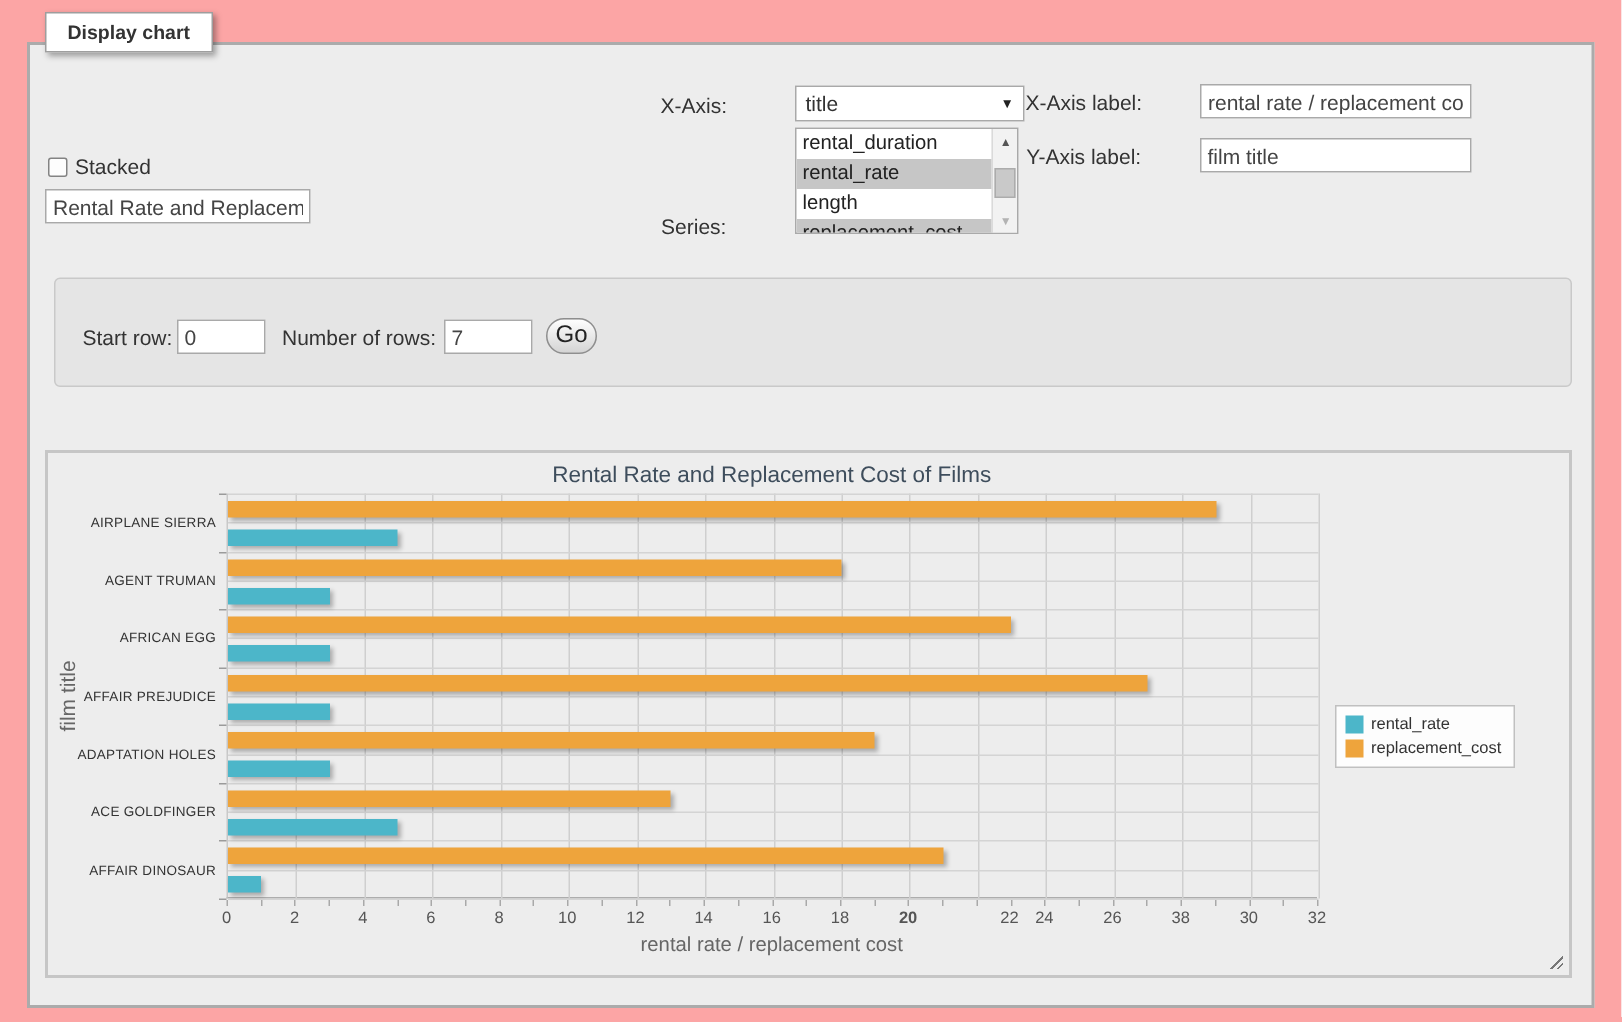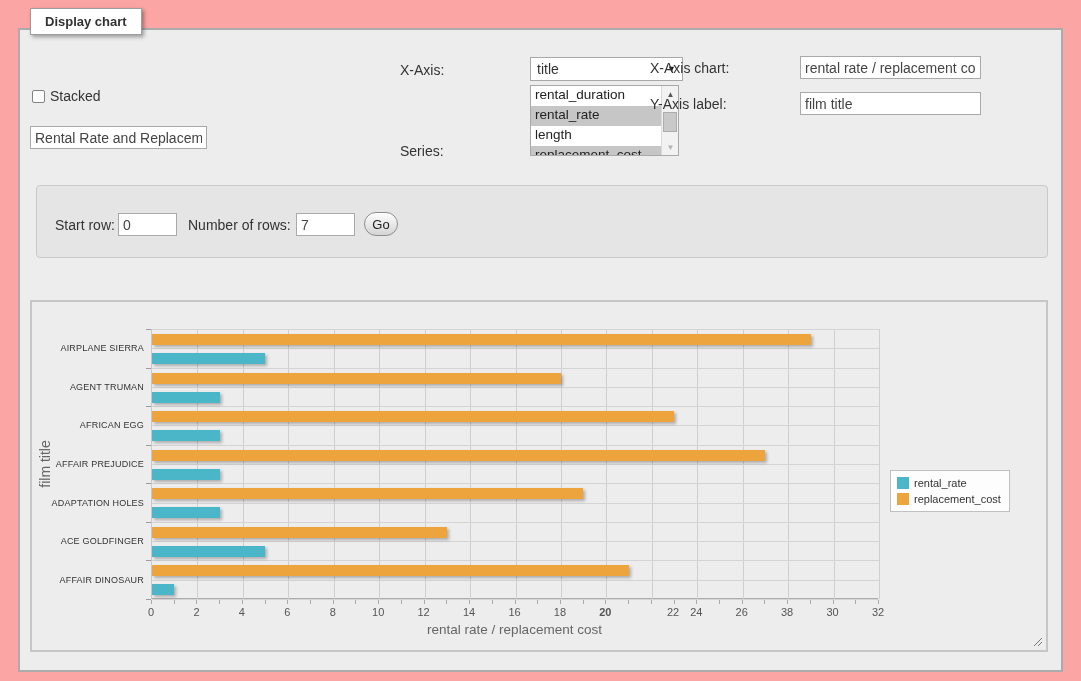--- a/index.html
+++ b/index.html
@@ -8,31 +8,31 @@
 
   
   .fieldset { position:absolute; left:18px; top:28px; width:1045px; height:644px;
               background:#EDEDED; border:2px solid #ABABAB; }
   .legend-box { position:absolute; left:30px; top:8px; z-index:5; background:#fff;
                 border:1px solid #9E9E9E; padding:5px 14px; font-size:13px; font-weight:bold;
                 color:#333; box-shadow:2px 2px 4px rgba(0,0,0,0.35); }
 
   
   .lbl { position:absolute; font-size:14px; color:#333; white-space:nowrap; }
-  .lbl-r { text-align:left; }
+  .lbl-r { text-align:center; }
 
   .radio-row { position:absolute; left:32px; top:55px; display:flex; gap:13px; align-items:center; }
   .choice { display:flex; align-items:center; gap:5px; font-size:14px; color:#333; cursor:default; }
   .radio { width:13px; height:13px; border:1px solid #838383; border-radius:50%; background:#fdfdfd;
            display:inline-block; position:relative; flex:0 0 auto; }
   .radio.on::after { content:''; position:absolute; left:3px; top:3px; width:5px; height:5px;
                      border-radius:50%; background:#3a3a3a; }
   .checkbox { width:13px; height:13px; border:1px solid #838383; border-radius:2px; background:#fdfdfd;
               display:inline-block; flex:0 0 auto; }
-  .check-row { position:absolute; left:32px; top:88px; }
+  .check-row { position:absolute; left:32px; top:103px; }
 
   input.txt { position:absolute; height:23px; border:1px solid #A9A9A9; background:#fff;
               font-family:"Liberation Sans", sans-serif; font-size:14px; color:#444; padding:0 4px; }
 
   .selectbox { position:absolute; left:530px; top:57px; width:153px; height:24px; background:#fff;
                border:1px solid #A9A9A9; font-size:14px; color:#333; display:flex; align-items:center;
                padding:0 6px; justify-content:space-between; }
   .selectbox .arrow { font-size:9px; color:#222; }
 
   .listbox { position:absolute; left:530px; top:85px; width:149px; height:71px; background:#fff;
@@ -47,21 +47,21 @@
   .sb-btn.up { top:0; }
   .sb-btn.down { bottom:0; color:#B3B3B3; }
   .sb-thumb { position:absolute; left:1px; top:26px; width:14px; height:20px; background:#C9C9C9;
               border:1px solid #ACACAC; }
 
   
   .rows-panel { position:absolute; left:36px; top:185px; width:1012px; height:73px;
                 background:#E5E5E5; border:1px solid #C9C9C9; border-radius:4px; }
   .go-btn { position:absolute; left:364px; top:212px; width:34px; height:24px; border-radius:12px;
             border:1px solid #8E8E8E; background:linear-gradient(#FEFEFE,#D4D4D4);
-            font-size:13px; color:#222; display:flex; align-items:center; justify-content:center; }
+            font-size:16px; color:#222; display:flex; align-items:center; justify-content:center; }
 
   
   .chart-box { position:absolute; left:30px; top:300px; width:1018px; height:352px;
                background:#EDEDED; border:2px solid #C6C6C6; }
   .chart-title { position:absolute; left:119px; top:6px; width:727px; text-align:center;
                  font-size:15px; color:#3E4D5C; }
   .plot { position:absolute; left:119px; top:27px; width:727px; height:270px;
           border-left:1px solid #C9C9C9; border-bottom:1px solid #ADADAD; }
   .vgrid { position:absolute; top:0; width:1px; height:270px; background:#CFCFCF; }
   .hgrid { position:absolute; left:0; width:727px; height:1px; background:#D4D4D4; }
@@ -118,34 +118,35 @@
         <div class="opt">length</div>
         <div class="opt sel">replacement_cost</div>
       </div>
     <div class="scrollbar">
       <div class="sb-btn up">▲</div>
       <div class="sb-thumb"></div>
       <div class="sb-btn down">▼</div>
     </div>
   </div>
 
-  <div class="lbl lbl-r" style="left:650px; top:60px; width:145px;">X-Axis chart:</div>
+  <div class="lbl lbl-r" style="left:650px; top:60px; width:145px;">X-Axis label:</div>
   <input class="txt" style="left: 800px; top: 56px; width: 181px;" value="rental rate / replacement cost">
 
   <div class="lbl lbl-r" style="left:650px; top:96px; width:145px;">Y-Axis label:</div>
   <input class="txt" style="left: 800px; top: 92px; width: 181px;" value="film title">
 
   <div class="rows-panel"></div>
   <div class="lbl" style="left:55px; top:217px;">Start row:</div>
   <input class="txt" style="left: 118px; top: 213px; width: 59px;" value="0">
   <div class="lbl" style="left:188px; top:217px;">Number of rows:</div>
   <input class="txt" style="left: 296px; top: 213px; width: 59px;" value="7">
   <div class="go-btn">Go</div>
 
   <div class="chart-box">
+    <div class="chart-title">Rental Rate and Replacement Cost of Films</div>
     <div class="yaxis-title">film title</div>
     <div class="plot" id="plot">
         <div class="vgrid" style="left: 45.4375px;"></div>
         <div class="vgrid" style="left: 90.875px;"></div>
         <div class="vgrid" style="left: 136.312px;"></div>
         <div class="vgrid" style="left: 181.75px;"></div>
         <div class="vgrid" style="left: 227.188px;"></div>
         <div class="vgrid" style="left: 272.625px;"></div>
         <div class="vgrid" style="left: 318.062px;"></div>
         <div class="vgrid" style="left: 363.5px;"></div>

